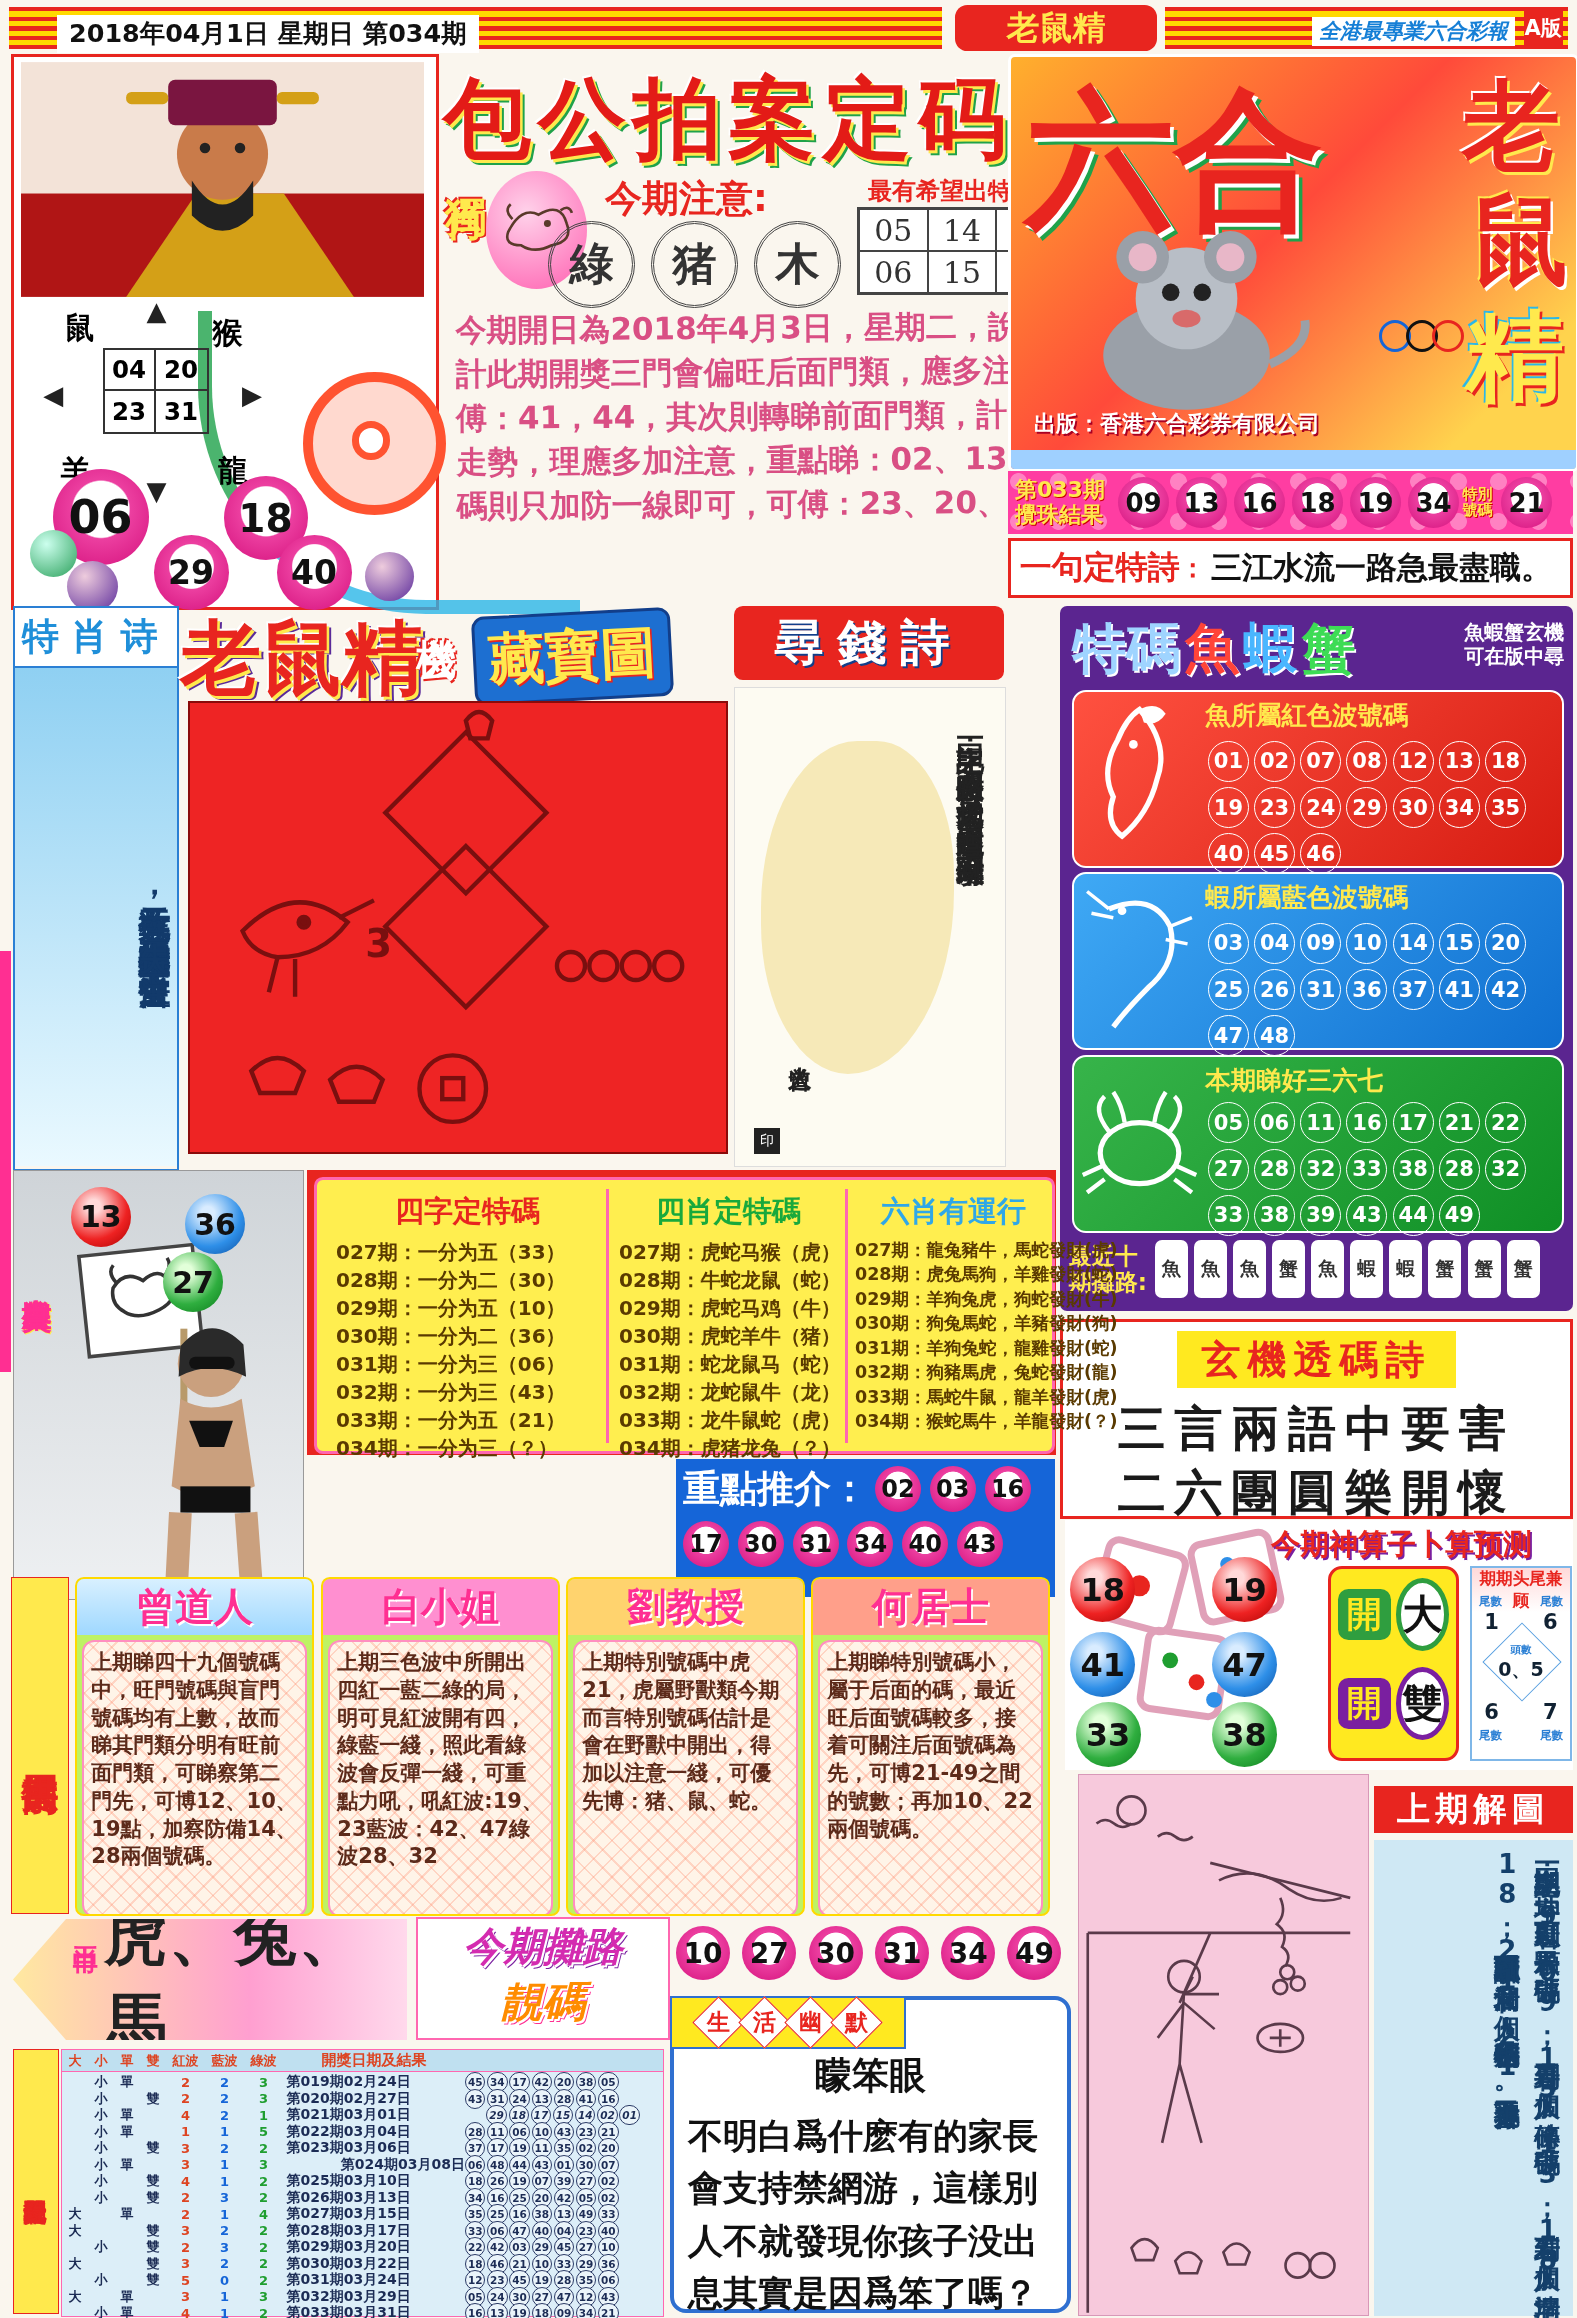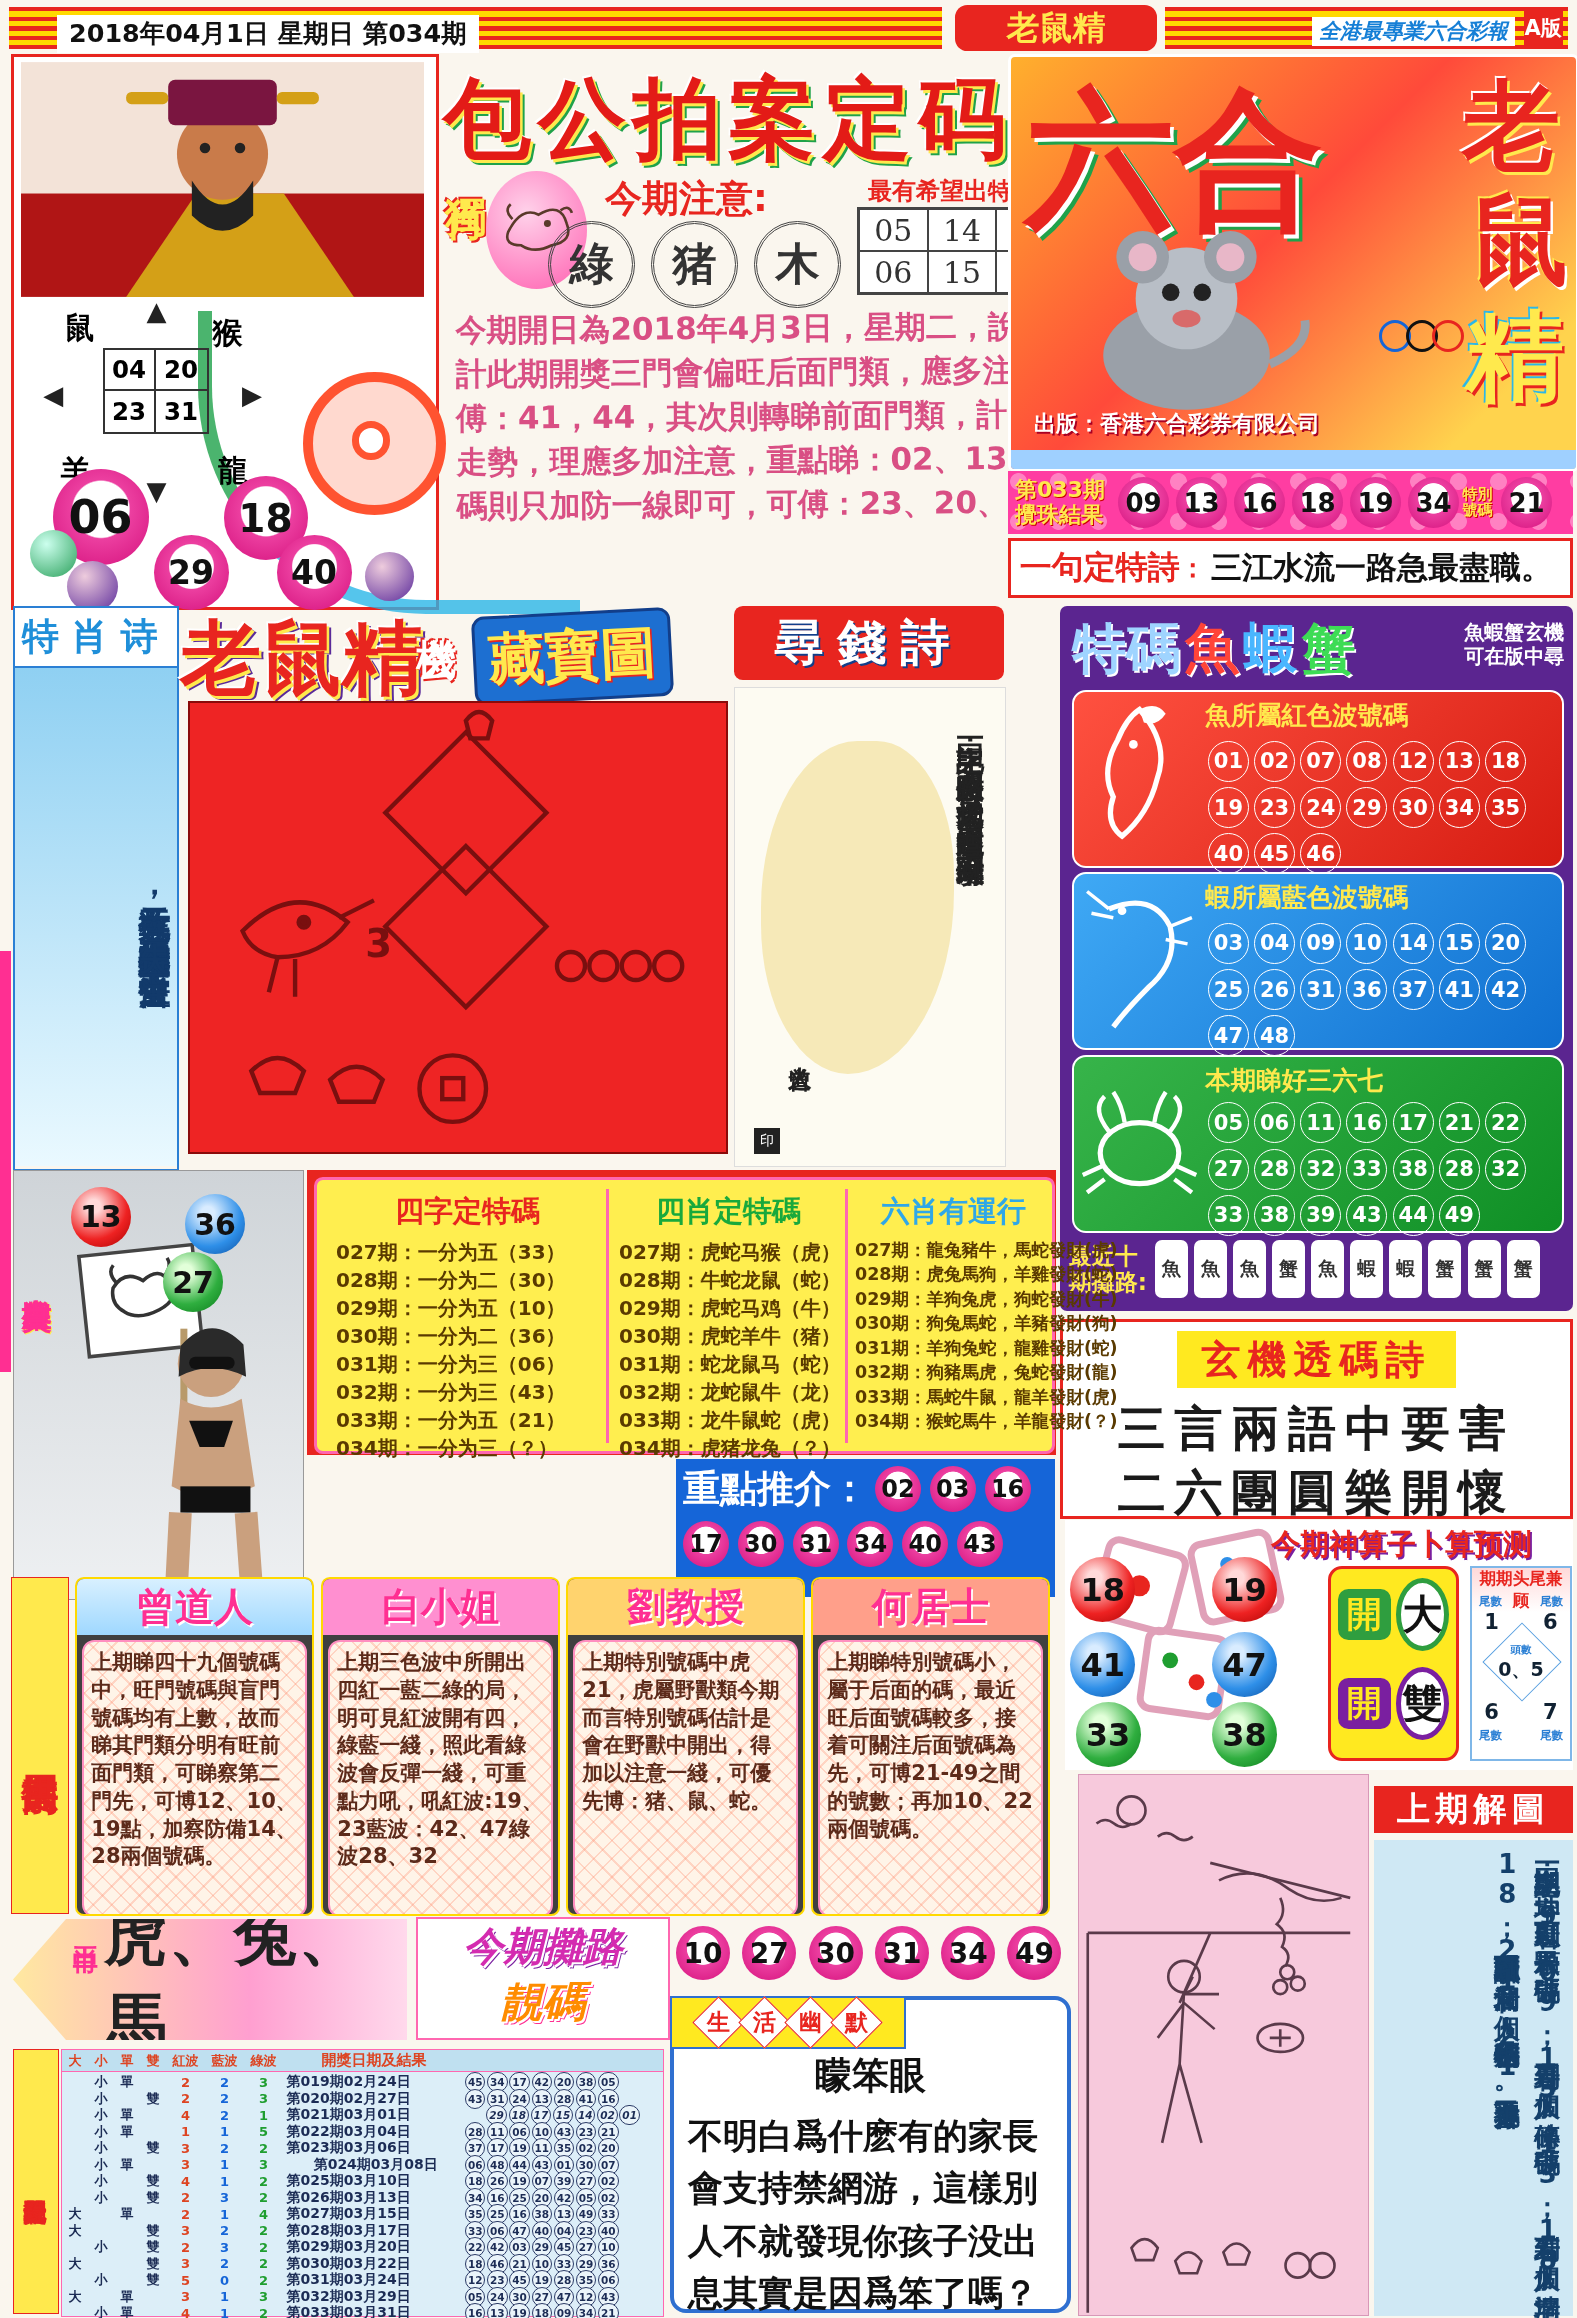--- a/index.html
+++ b/index.html
@@ -16,21 +16,21 @@
   .stripes{background:repeating-linear-gradient(#e8251f 0 4.4px,#ffd900 4.4px 9.6px);}
   .crosshatch{background:#fff4e8;background-image:repeating-linear-gradient(45deg,rgba(255,140,110,.30) 0 1.8px,transparent 1.8px 13px),
       repeating-linear-gradient(-45deg,rgba(255,140,110,.30) 0 1.8px,transparent 1.8px 13px);}
   .recrow{display:grid;grid-template-columns:26px 26px 26px 26px 39px 39px 39px 182px 1fr;align-items:center;height:16.5px;}
   .recrow div{text-align:center;font-size:13px;font-weight:bold;color:#1c2c55;}
   .recball{display:inline-flex;align-items:center;justify-content:center;width:18.4px;height:18.4px;border:1.8px solid #2a3a66;
       border-radius:50%;font-size:10.5px;font-weight:bold;color:#1c2c55;margin-right:1.8px;background:#eaf4fa;}
   .diam{display:inline-flex;align-items:center;justify-content:center;width:35px;height:35px;border:1.8px solid #e8251f;
       background:#fff;transform:rotate(45deg);margin:0 4.4px;}
   .diam span{transform:rotate(-45deg);color:#e8251f;font-weight:bold;font-size:23px;}
-  .expert{position:absolute;top:1577px;width:235px;height:335px;border:2.6px solid #ffd900;border-radius:8.8px;overflow:hidden;background:#404040;}
+  .expert{position:absolute;top:1577px;width:235px;height:335px;border:2.6px solid #ffd900;border-radius:8.8px;overflow:hidden;background:#bef264;}
   .expert .hd{height:56px;display:flex;align-items:center;justify-content:center;font-size:39px;font-weight:bold;color:#ff2f92;
       text-shadow:1.8px 1.8px 0 #fff;}
   .expert .bd{margin:5.3px;height:259px;border:2.6px solid #ff8fc0;border-radius:12.3px;padding:7px;font-size:21px;font-weight:bold;
       color:#5c2a1a;line-height:1.32;}
   .fcbox{position:absolute;left:12.3px;width:488px;height:174px;border:2.6px solid #fff;border-radius:14px;display:flex;}
   .fcbox .lab{font-size:25.4px;font-weight:bold;color:#ffe94d;margin:7px 0 1.8px 0;}
   .fcnums{width:351px;padding-top:3.5px;}
   .tcol{position:absolute;top:12.3px;height:254px;}
   .tcol .tt{text-align:center;font-size:29px;margin-bottom:5.3px;}
   .tcol .rw{font-size:20px;font-weight:bold;color:#5a3a00;line-height:1.4;white-space:nowrap;}
@@ -553,21 +553,21 @@
           <div style="text-align: left;"><span class="recball">37</span><span class="recball">17</span><span class="recball">19</span><span class="recball">11</span><span class="recball">35</span><span class="recball">02</span><span class="recball">20</span></div>
         </div>
         <div class="recrow">
           <div></div>
           <div>小</div>
           <div>單</div>
           <div></div>
           <div style="color: rgb(221, 68, 34);">3</div>
           <div style="color: rgb(21, 101, 216);">1</div>
           <div style="color: rgb(31, 158, 48);">3</div>
-          <div style="text-align: center; padding-left: 3.5px; font-size: 14px;">第024期03月08日</div>
+          <div style="text-align: right; padding-left: 3.5px; font-size: 14px;">第024期03月08日</div>
           <div style="text-align: left;"><span class="recball">06</span><span class="recball">48</span><span class="recball">44</span><span class="recball">43</span><span class="recball">01</span><span class="recball">30</span><span class="recball">07</span></div>
         </div>
         <div class="recrow">
           <div></div>
           <div>小</div>
           <div></div>
           <div>雙</div>
           <div style="color: rgb(221, 68, 34);">4</div>
           <div style="color: rgb(21, 101, 216);">1</div>
           <div style="color: rgb(31, 158, 48);">2</div>

